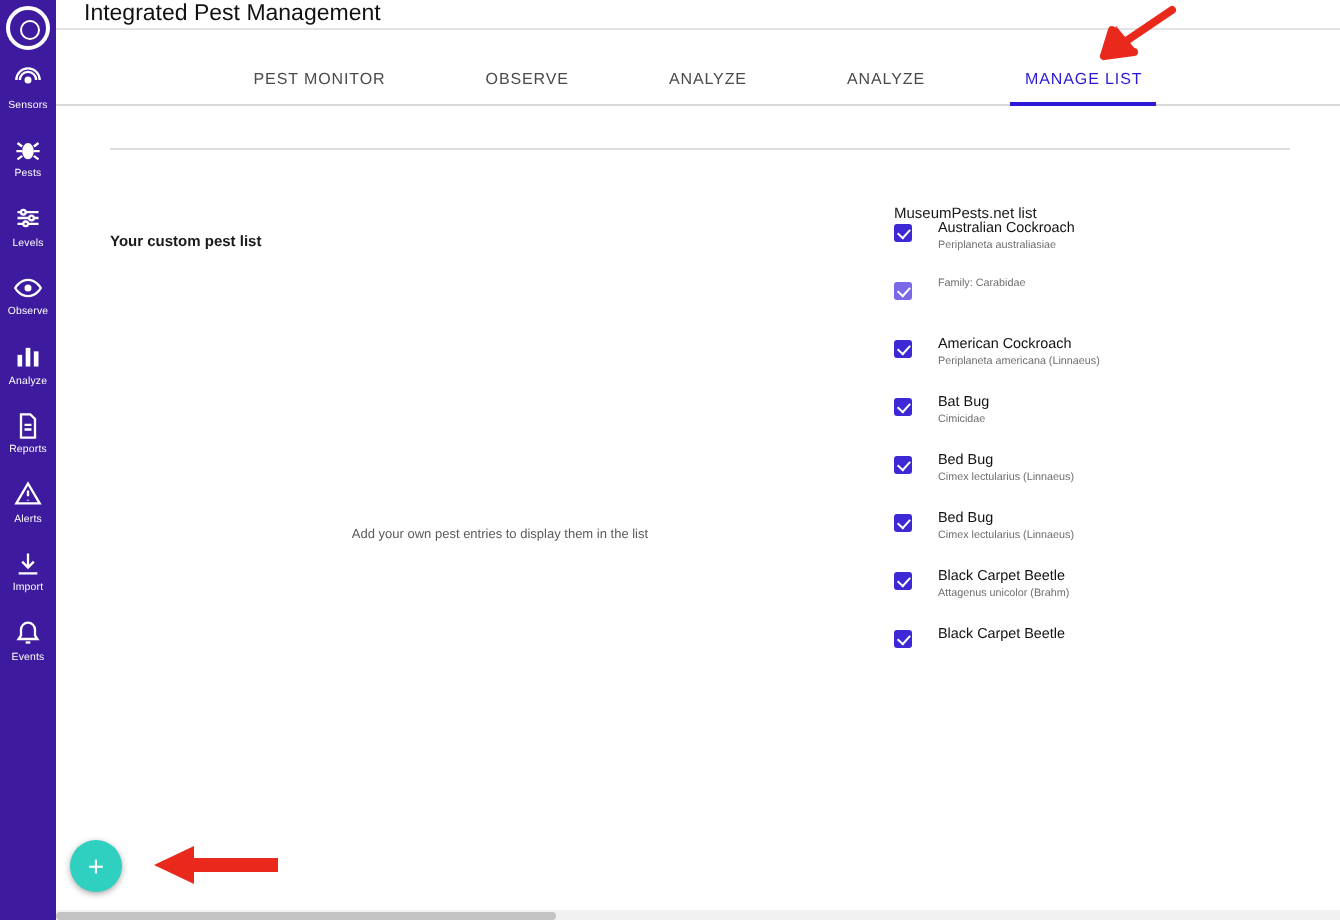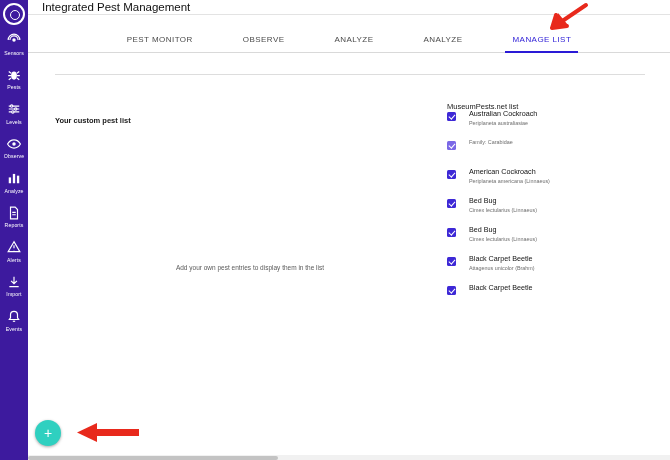--- a/index.html
+++ b/index.html
@@ -389,20 +389,27 @@
     <div class="pest-row">
       <span class="checkbox"></span>
       <span class="pest-text">
         <span class="pest-name">American Cockroach</span>
         <span class="pest-sci">Periplaneta americana (Linnaeus)</span>
       </span>
     </div>
 
 
 
+    <div class="pest-row">
+      <span class="checkbox"></span>
+      <span class="pest-text">
+        <span class="pest-name">Bat Bug</span>
+        <span class="pest-sci">Cimicidae</span>
+      </span>
+    </div>
 
     <div class="pest-row">
       <span class="checkbox"></span>
       <span class="pest-text">
         <span class="pest-name">Bed Bug</span>
         <span class="pest-sci">Cimex lectularius (Linnaeus)</span>
       </span>
     </div>
 
     <div class="pest-row">

